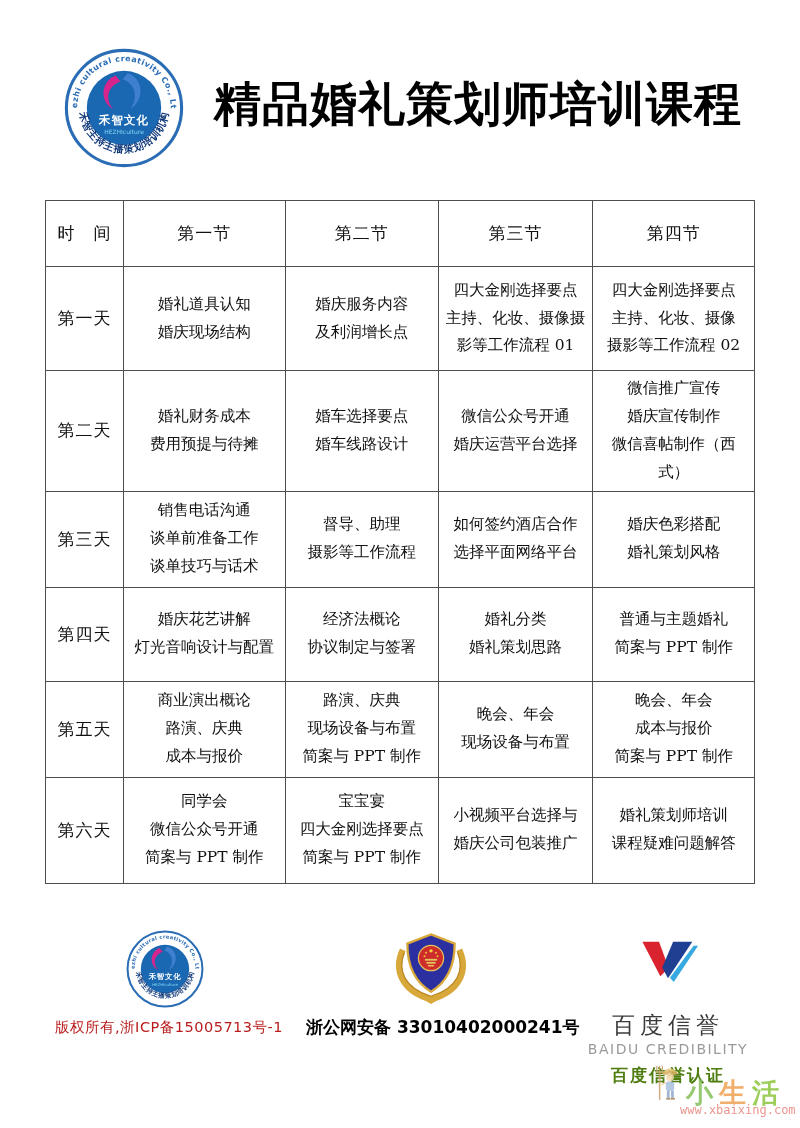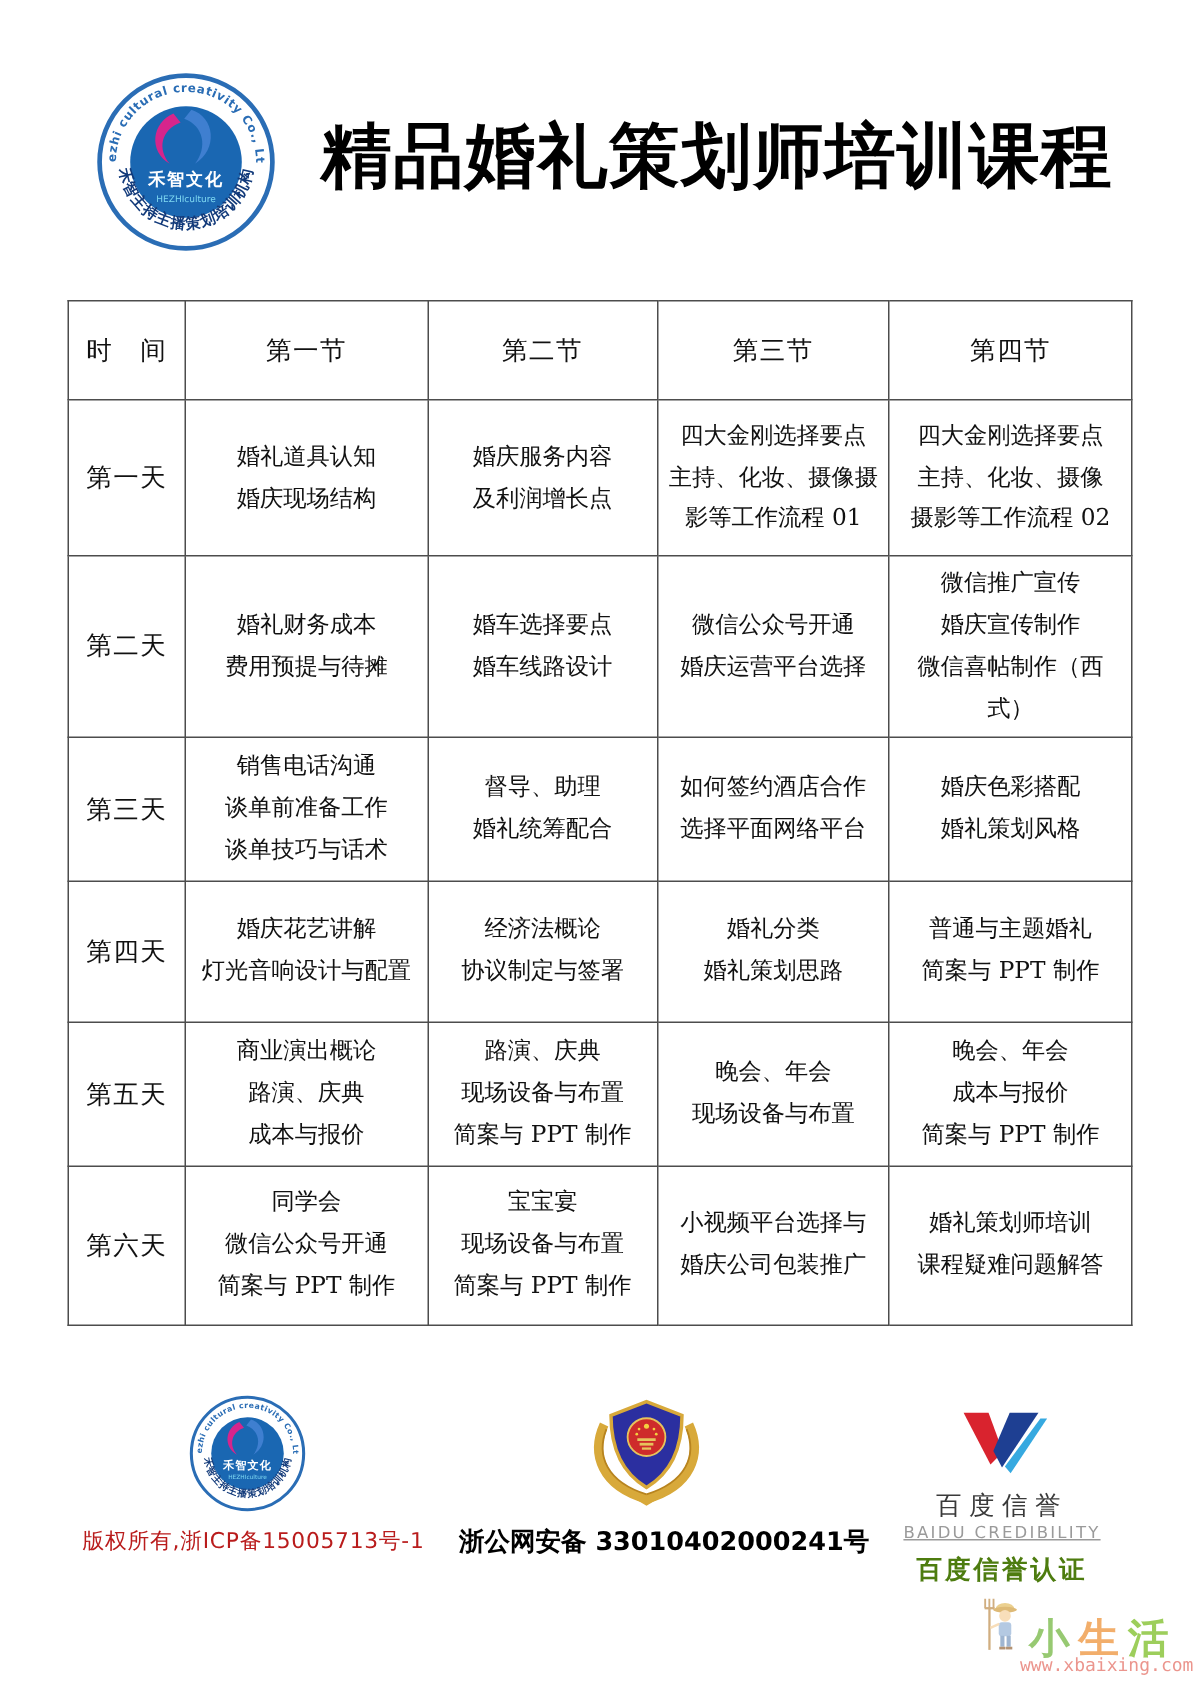--- a/index.html
+++ b/index.html
@@ -46,23 +46,23 @@
   .copyright-text {
     margin-top:6px; font-size:14.5px; color:#b91c1c; letter-spacing:0.5px;
     font-family:"DejaVu Sans","Liberation Sans",sans-serif; white-space:nowrap;
   }
   .police-badge { width:84px; height:80px; }
   .police-text {
     margin-top:4px; font-size:17px; font-weight:700; color:#000; white-space:nowrap;
     font-family:"DejaVu Sans","Liberation Sans",sans-serif;
   }
   .baidu-v { width:64px; height:50px; }
-  .baidu-name { font-size:17px; letter-spacing:5px; color:#3a3a3a; margin-top:2px; }
-  .baidu-sub  { font-size:11px; letter-spacing:1.5px; color:#9a9a9a;
-                font-family:"DejaVu Sans","Liberation Sans",sans-serif;text-decoration:underline; }
+  .baidu-name { font-size:23px; letter-spacing:5px; color:#3a3a3a; margin-top:20px; }
+  .baidu-sub  { font-size:14px; letter-spacing:1.5px; color:#9a9a9a;
+                font-family:"DejaVu Sans","Liberation Sans",sans-serif; }
   .baidu-cert { font-size:17px; letter-spacing:2px; color:#4d7c0f; margin-top:7px; font-weight:600; }
 
   
   .watermark { position:absolute; right:6px; top:1062px; width:140px; opacity:0.85; }
   .wm-top { display:flex; align-items:flex-end; }
   .farmer-icon { width:32px; height:48px; flex:0 0 auto; }
   .wm-chars { display:flex; font-weight:700; font-size:27px; line-height:1;
               letter-spacing:6px; padding-bottom:4px; }
   .wm-char-0 { color:#86c05a; } .wm-char-1 { color:#f0a052; } .wm-char-2 { color:#8cc63f; }
   .wm-url { margin-top:-7px; margin-left:26px; font-size:12px; color:#e8837a;
@@ -136,21 +136,21 @@
         <td class="lesson-cell">微信推广宣传
 婚庆宣传制作
 微信喜帖制作（西式）</td>
       </tr>
       <tr>
         <td class="day-cell">第三天</td>
         <td class="lesson-cell">销售电话沟通
 谈单前准备工作
 谈单技巧与话术</td>
         <td class="lesson-cell">督导、助理
-婚礼统筹配合</td>
+摄影等工作流程</td>
         <td class="lesson-cell">如何签约酒店合作
 选择平面网络平台</td>
         <td class="lesson-cell">婚庆色彩搭配
 婚礼策划风格</td>
       </tr>
       <tr>
         <td class="day-cell">第四天</td>
         <td class="lesson-cell">婚庆花艺讲解
 灯光音响设计与配置</td>
         <td class="lesson-cell">经济法概论
@@ -173,21 +173,21 @@
         <td class="lesson-cell">晚会、年会
 成本与报价
 简案与 PPT 制作</td>
       </tr>
       <tr>
         <td class="day-cell">第六天</td>
         <td class="lesson-cell">同学会
 微信公众号开通
 简案与 PPT 制作</td>
         <td class="lesson-cell">宝宝宴
-现场设备与布置
+四大金刚选择要点
 简案与 PPT 制作</td>
         <td class="lesson-cell">小视频平台选择与
 婚庆公司包装推广</td>
         <td class="lesson-cell">婚礼策划师培训
 课程疑难问题解答</td>
       </tr>
     </tbody>
   </table>
 
   <div class="footer-left">

